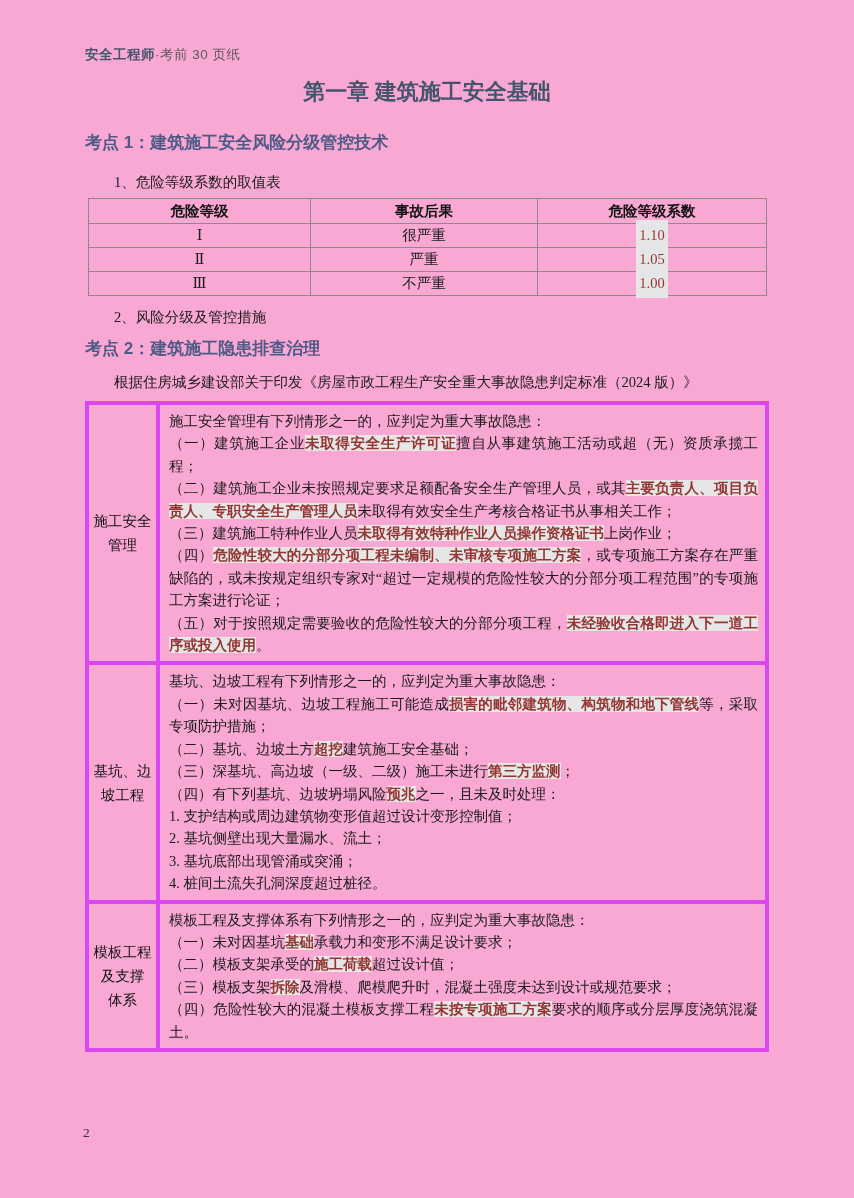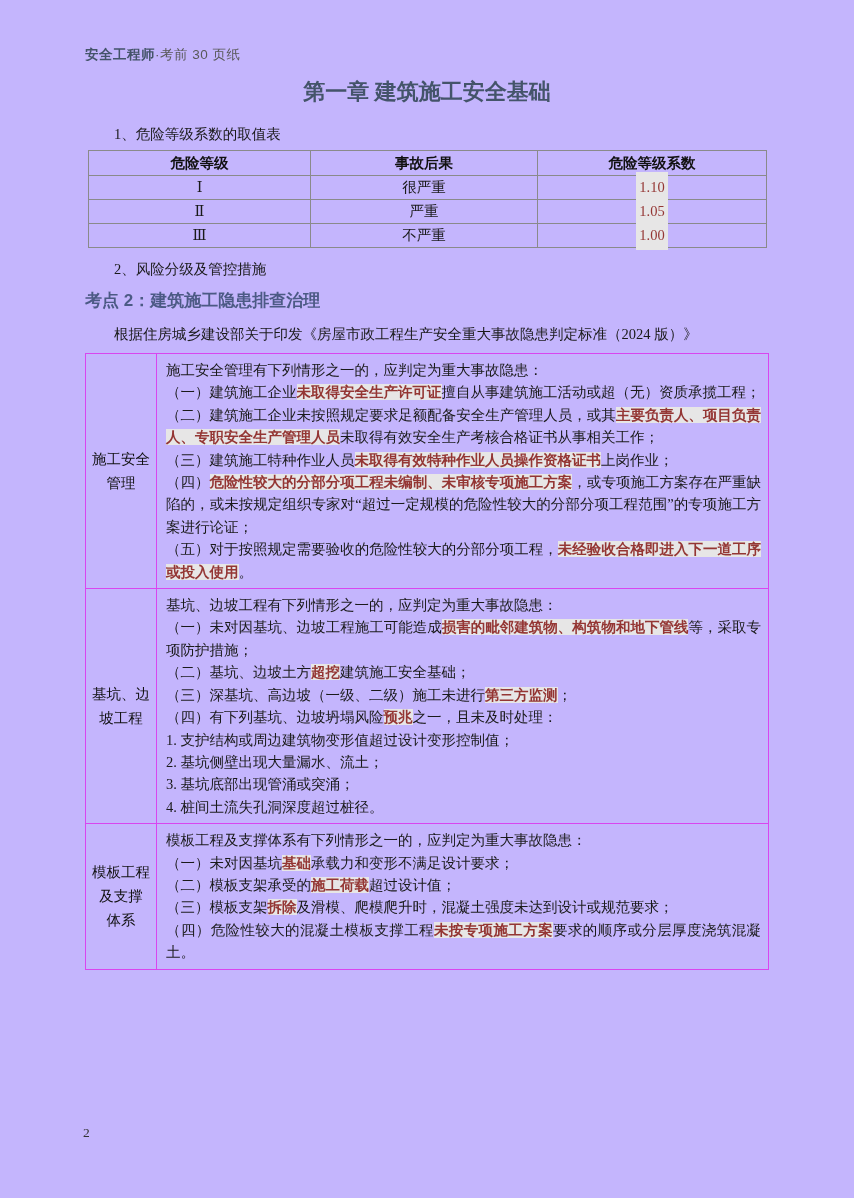--- a/index.html
+++ b/index.html
@@ -2,21 +2,21 @@
 <html><head>
 <meta charset="utf-8">
 <style>
   * { margin: 0; padding: 0; box-sizing: border-box; }
   html, body { background: #ffffff; }
   .page {
     position: relative;
     width: 854px;
     height: 1198px;
     margin: 0 auto;
-    background: #c4b5fd;
+    background: #f9a8d4;
     padding: 46px 85px 0 85px;
     overflow: hidden;
     font-family: "Liberation Serif", "DejaVu Serif", serif;
     color: #1a1a1a;
   }
   .doc-header {
     font-family: "Liberation Sans", "DejaVu Sans", sans-serif;
     font-size: 13.5px;
     line-height: 18px;
     letter-spacing: 0.5px;
@@ -86,21 +86,21 @@
     background: #e7e6e6;
     padding: 7px 3px;
   }
   
   .hazard-table {
     margin-top: 8px;
     width: 684px;
     border-collapse: collapse;
     table-layout: fixed;
   }
-  .hazard-table td { border: 1px solid #d946ef; vertical-align: middle; font-family: Liberation Serif, serif; }
+  .hazard-table td { border: 4px solid #d946ef; vertical-align: middle; font-family: Liberation Serif, serif; }
   .hazard-table col.cat { width: 71px; }
   .cat-cell {
     font-family: "Liberation Sans", "DejaVu Sans", sans-serif;
     font-size: 14.5px;
     line-height: 24px;
     text-align: center;
     color: #111;
     padding: 2px 2px;
   }
   .content-cell { padding: 5px 7px 5px 9px; }
@@ -123,20 +123,21 @@
 <body>
 
 <div class="page">
 
   <div class="doc-header">
     <span class="brand">安全工程师</span><span class="suffix">·考前 30 页纸</span>
   </div>
 
   <h1 class="chapter-title">第一章 建筑施工安全基础</h1>
 
+  <h2 class="kaodian kaodian-1">考点 1：建筑施工安全风险分级管控技术</h2>
 
   <p class="body-p indent p-caption1">1、危险等级系数的取值表</p>
 
   <table class="risk-table">
     <colgroup>
         <col class="c1">
         <col class="c2">
         <col class="c3">
       </colgroup>
     <thead>

